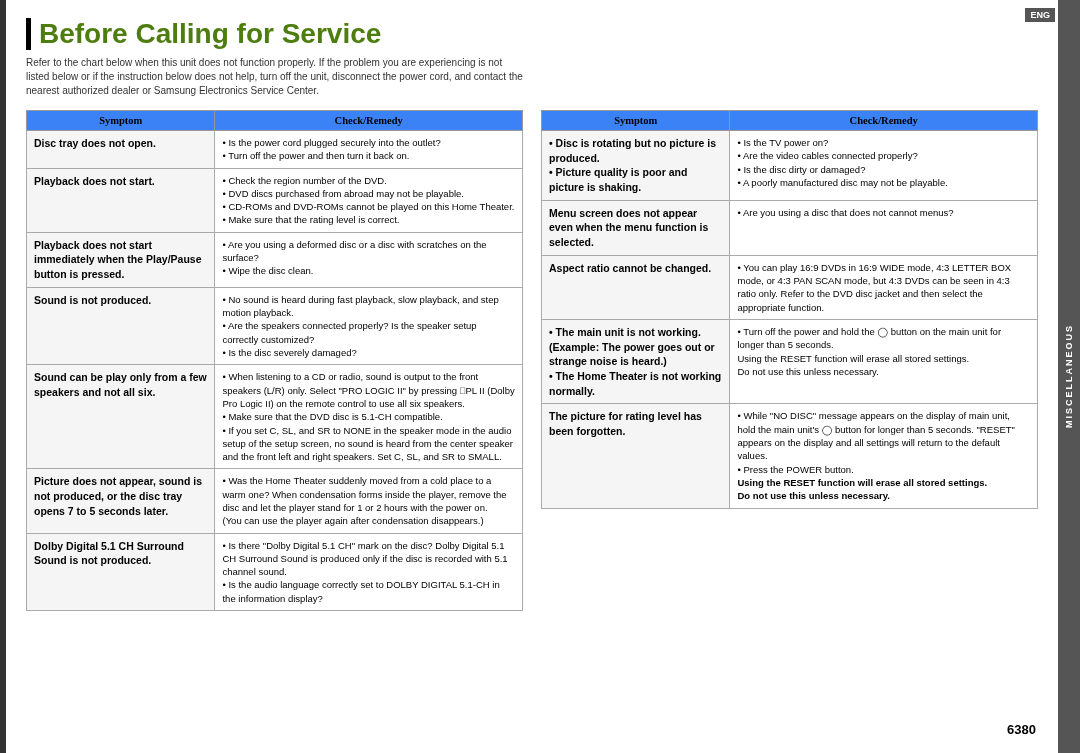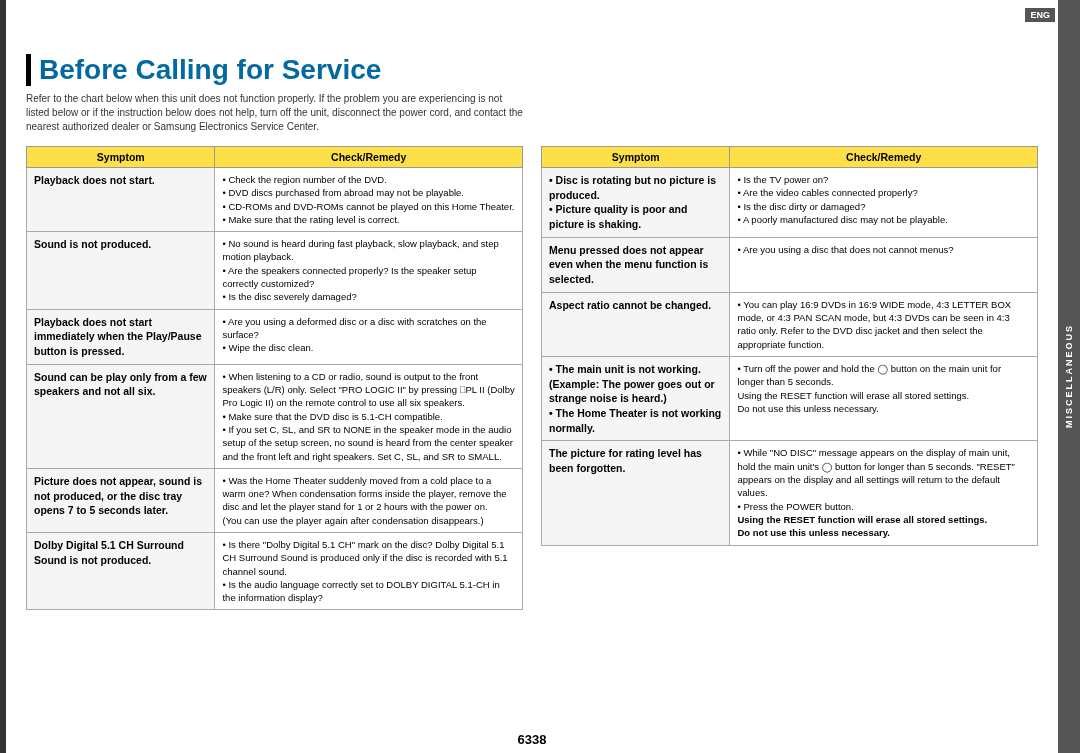--- a/index.html
+++ b/index.html
@@ -15,24 +15,23 @@
     }
 
     .page-container {
       display: flex;
       width: 1080px;
       height: 753px;
     }
 
     .main-content {
       flex: 1;
-      padding: 18px 20px 6px 20px;
+      padding: 18px 20px 16px 20px;
       display: flex;
       flex-direction: column;
-      margin-top: 36px;
     }
 
     
     .left-bar {
       width: 6px;
       background: #333;
       flex-shrink: 0;
     }
 
     
@@ -64,21 +63,21 @@
       color: #fff;
       font-size: 9px;
       font-weight: bold;
       padding: 2px 5px;
     }
 
     
     .page-title {
       font-size: 28px;
       font-weight: bold;
-      color: #0369a1;
+      color: #4d7c0f;
       margin-bottom: 6px;
       border-left: 5px solid #000;
       padding-left: 8px;
     }
 
     .page-subtitle {
       font-size: 10px;
       color: #333;
       line-height: 1.4;
       margin-bottom: 12px;
@@ -96,26 +95,27 @@
       flex: 1;
     }
 
     table {
       width: 100%;
       border-collapse: collapse;
       font-size: 10px;
     }
 
     table th {
-      background: #fde047;
+      background: #3b82f6;
       border: 1px solid #999;
       padding: 4px 8px;
       font-weight: bold;
       text-align: center;
       font-size: 10.5px;
+      font-family: Liberation Serif, serif;
     }
 
     table td {
       border: 1px solid #aaa;
       padding: 5px 7px;
       vertical-align: top;
       line-height: 1.4;
     }
 
     td.symptom {
@@ -127,21 +127,21 @@
 
     td.remedy {
       background: #fff;
       font-size: 9.5px;
       width: 62%;
     }
 
     
     .page-numbers {
       display: flex;
-      justify-content: center;
+      justify-content: flex-end;
       margin-top: 8px;
       font-size: 13px;
       font-weight: bold;
       padding: 0 2px;
     }
   </style>
 </head>
 <body>
 
 <div class="page-container">
@@ -161,45 +161,52 @@
       <div class="table-section">
         <table>
           <thead>
             <tr>
               <th>Symptom</th>
               <th>Check/Remedy</th>
             </tr>
           </thead>
           <tbody>
 
+            <tr>
+              <td class="symptom">Disc tray does not open.</td>
+              <td class="remedy">
+                • Is the power cord plugged securely into the outlet?<br>
+                • Turn off the power and then turn it back on.
+              </td>
+            </tr>
 
             <tr>
               <td class="symptom">Playback does not start.</td>
               <td class="remedy">
                 • Check the region number of the DVD.<br>
                 • DVD discs purchased from abroad may not be playable.<br>
                 • CD-ROMs and DVD-ROMs cannot be played on this Home Theater.<br>
                 • Make sure that the rating level is correct.
               </td>
             </tr>
 
             <tr>
+              <td class="symptom">Playback does not start immediately when the Play/Pause button is pressed.</td>
+              <td class="remedy">
+                • Are you using a deformed disc or a disc with scratches on the surface?<br>
+                • Wipe the disc clean.
+              </td>
+            </tr>
+
+            <tr>
               <td class="symptom">Sound is not produced.</td>
               <td class="remedy">
                 • No sound is heard during fast playback, slow playback, and step motion playback.<br>
                 • Are the speakers connected properly? Is the speaker setup correctly customized?<br>
                 • Is the disc severely damaged?
-              </td>
-            </tr>
-
-            <tr>
-              <td class="symptom">Playback does not start immediately when the Play/Pause button is pressed.</td>
-              <td class="remedy">
-                • Are you using a deformed disc or a disc with scratches on the surface?<br>
-                • Wipe the disc clean.
               </td>
             </tr>
 
             <tr>
               <td class="symptom">Sound can be play only from a few speakers and not all six.</td>
               <td class="remedy">
                 • When listening to a CD or radio, sound is output to the front speakers (L/R) only. Select "PRO LOGIC II" by pressing ⎕PL II (Dolby Pro Logic II) on the remote control to use all six speakers.<br>
                 • Make sure that the DVD disc is 5.1-CH compatible.<br>
                 • If you set C, SL, and SR to NONE in the speaker mode in the audio setup of the setup screen, no sound is heard from the center speaker and the front left and right speakers. Set C, SL, and SR to SMALL.
               </td>
@@ -243,21 +250,21 @@
                 • Is the TV power on?<br>
                 • Are the video cables connected properly?<br>
                 • Is the disc dirty or damaged?<br>
                 • A poorly manufactured disc may not be playable.
               </td>
             </tr>
 
 
 
             <tr>
-              <td class="symptom">Menu pressed does not appear even when the menu function is selected.</td>
+              <td class="symptom">Menu screen does not appear even when the menu function is selected.</td>
               <td class="remedy">
                 • Are you using a disc that does not cannot menus?
               </td>
             </tr>
 
             <tr>
               <td class="symptom">Aspect ratio cannot be changed.</td>
               <td class="remedy">
                 • You can play 16:9 DVDs in 16:9 WIDE mode, 4:3 LETTER BOX mode, or 4:3 PAN SCAN mode, but 4:3 DVDs can be seen in 4:3 ratio only. Refer to the DVD disc jacket and then select the appropriate function.
               </td>
@@ -287,21 +294,21 @@
               </td>
             </tr>
           </tbody>
         </table>
       </div>
 
     </div>
 
     <div class="page-numbers">
       <span>63</span>
-      <span>38</span>
+      <span>80</span>
     </div>
 
   </div>
 
   <div class="right-sidebar">
     <span class="right-sidebar-text">MISCELLANEOUS</span>
   </div>
 </div>
 
 </body></html>

